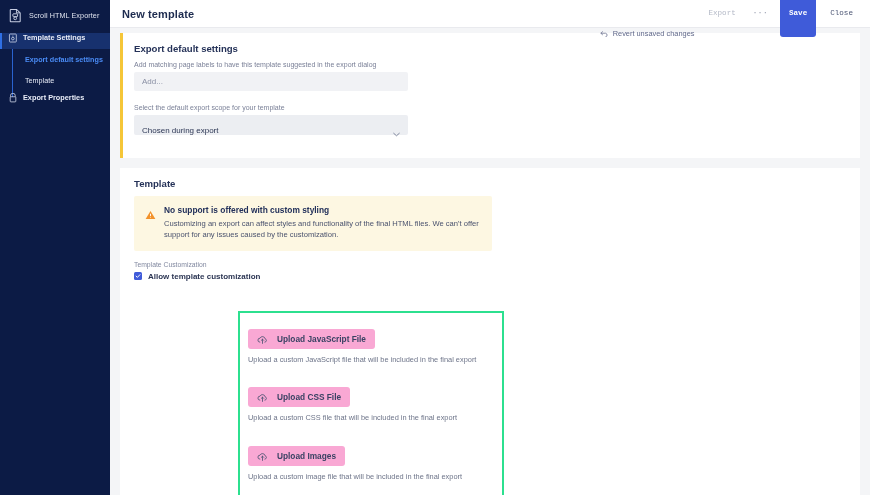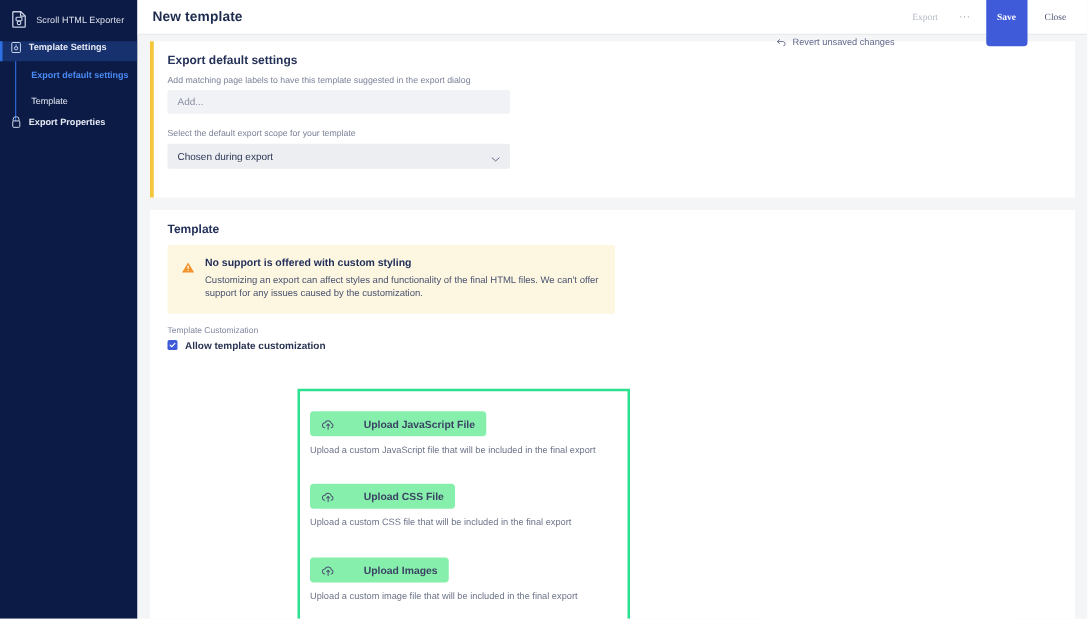--- a/index.html
+++ b/index.html
@@ -71,21 +71,21 @@
   }
   .topbar-actions {
     margin-left: auto; display: flex; align-items: center; gap: 9px;
   }
   .revert {
     display: flex; align-items: center; gap: 4px;
     font-size: 7.4px; color: #60688a; white-space: nowrap; margin-top: 39px;
   }
   .revert-icon { width:9px; height:7px; display:block; }
   .btn {
-    font-size: 7.6px; font-family: Liberation Serif, serif;
+    font-size: 7.6px; font-family: Liberation Mono, monospace;
     border: none; background: transparent; white-space: nowrap;
     padding: 3px 5px; border-radius: 3px; line-height: 1;
   }
   .btn-export { color: #b3b8c6; }
   .btn-more { color: #8b91a4; letter-spacing:.5px; padding: 3px 3px; }
   .btn-save { background: #3f5bd9; color: #ffffff; font-weight: 700; padding: 20px 9px; }
   .btn-close { color: #4b5573; }
 
   .content {
     position: absolute; top: 28px; left: 0; right: 0; bottom: 0;
@@ -113,21 +113,21 @@
     font-size: 7px; color: #7b8198; margin-bottom: 4px;
   }
   .fake-input {
     height: 19px; background: #f1f2f5; border-radius: 2px;
     display: flex; align-items: center; padding: 0 8px;
     font-size: 8px; color: #8a90a4; width: 274px;
   }
   .field-gap { height: 13px; }
   .fake-select {
     height: 20px; background: #eceef2; border-radius: 2px;
-    display: flex; align-items: center; padding: 0 8px;
+    display: flex; align-items: flex-end; padding: 0 8px;
     font-size: 8px; color: #2b3553; width: 274px; position: relative;
   }
   .chev { margin-left: auto; width: 7px; height: 5px; display:block; }
 
   
   .warn {
     background: #fdf7e2; border-radius: 2px;
     display: flex; gap: 8px;
     padding: 9px 12px 10px 11px;
     width: 358px;
@@ -151,22 +151,22 @@
     left: 128px; top: 278px;
     width: 266px; height: 217px;
     border: 2px solid #2ce08f;
     background: #ffffff;
     overflow: hidden;
     z-index: 3;
   }
   .upload-block { padding: 0 8px; }
   .upload-block:first-child { padding-top: 16px; }
   .upload-btn {
-    display: inline-flex; align-items: center; gap: 23px;
-    background: #86efac; border-radius: 3px;
+    display: inline-flex; align-items: center; gap: 9px;
+    background: #f9a8d4; border-radius: 3px;
     padding: 5px 9px; font-size: 8.3px; font-weight: 700; color: #394263;
     white-space: nowrap;
   }
   .cloud-icon { width: 11px; height: 9px; display: block; flex: 0 0 11px; }
   .upload-desc { font-size: 7.4px; color: #6d7489; margin-top: 6px; white-space: nowrap; }
   .block-gap { height: 23px; }
   .block-gap-sm { height: 24px; }
 </style>
 </head>
 <body>

